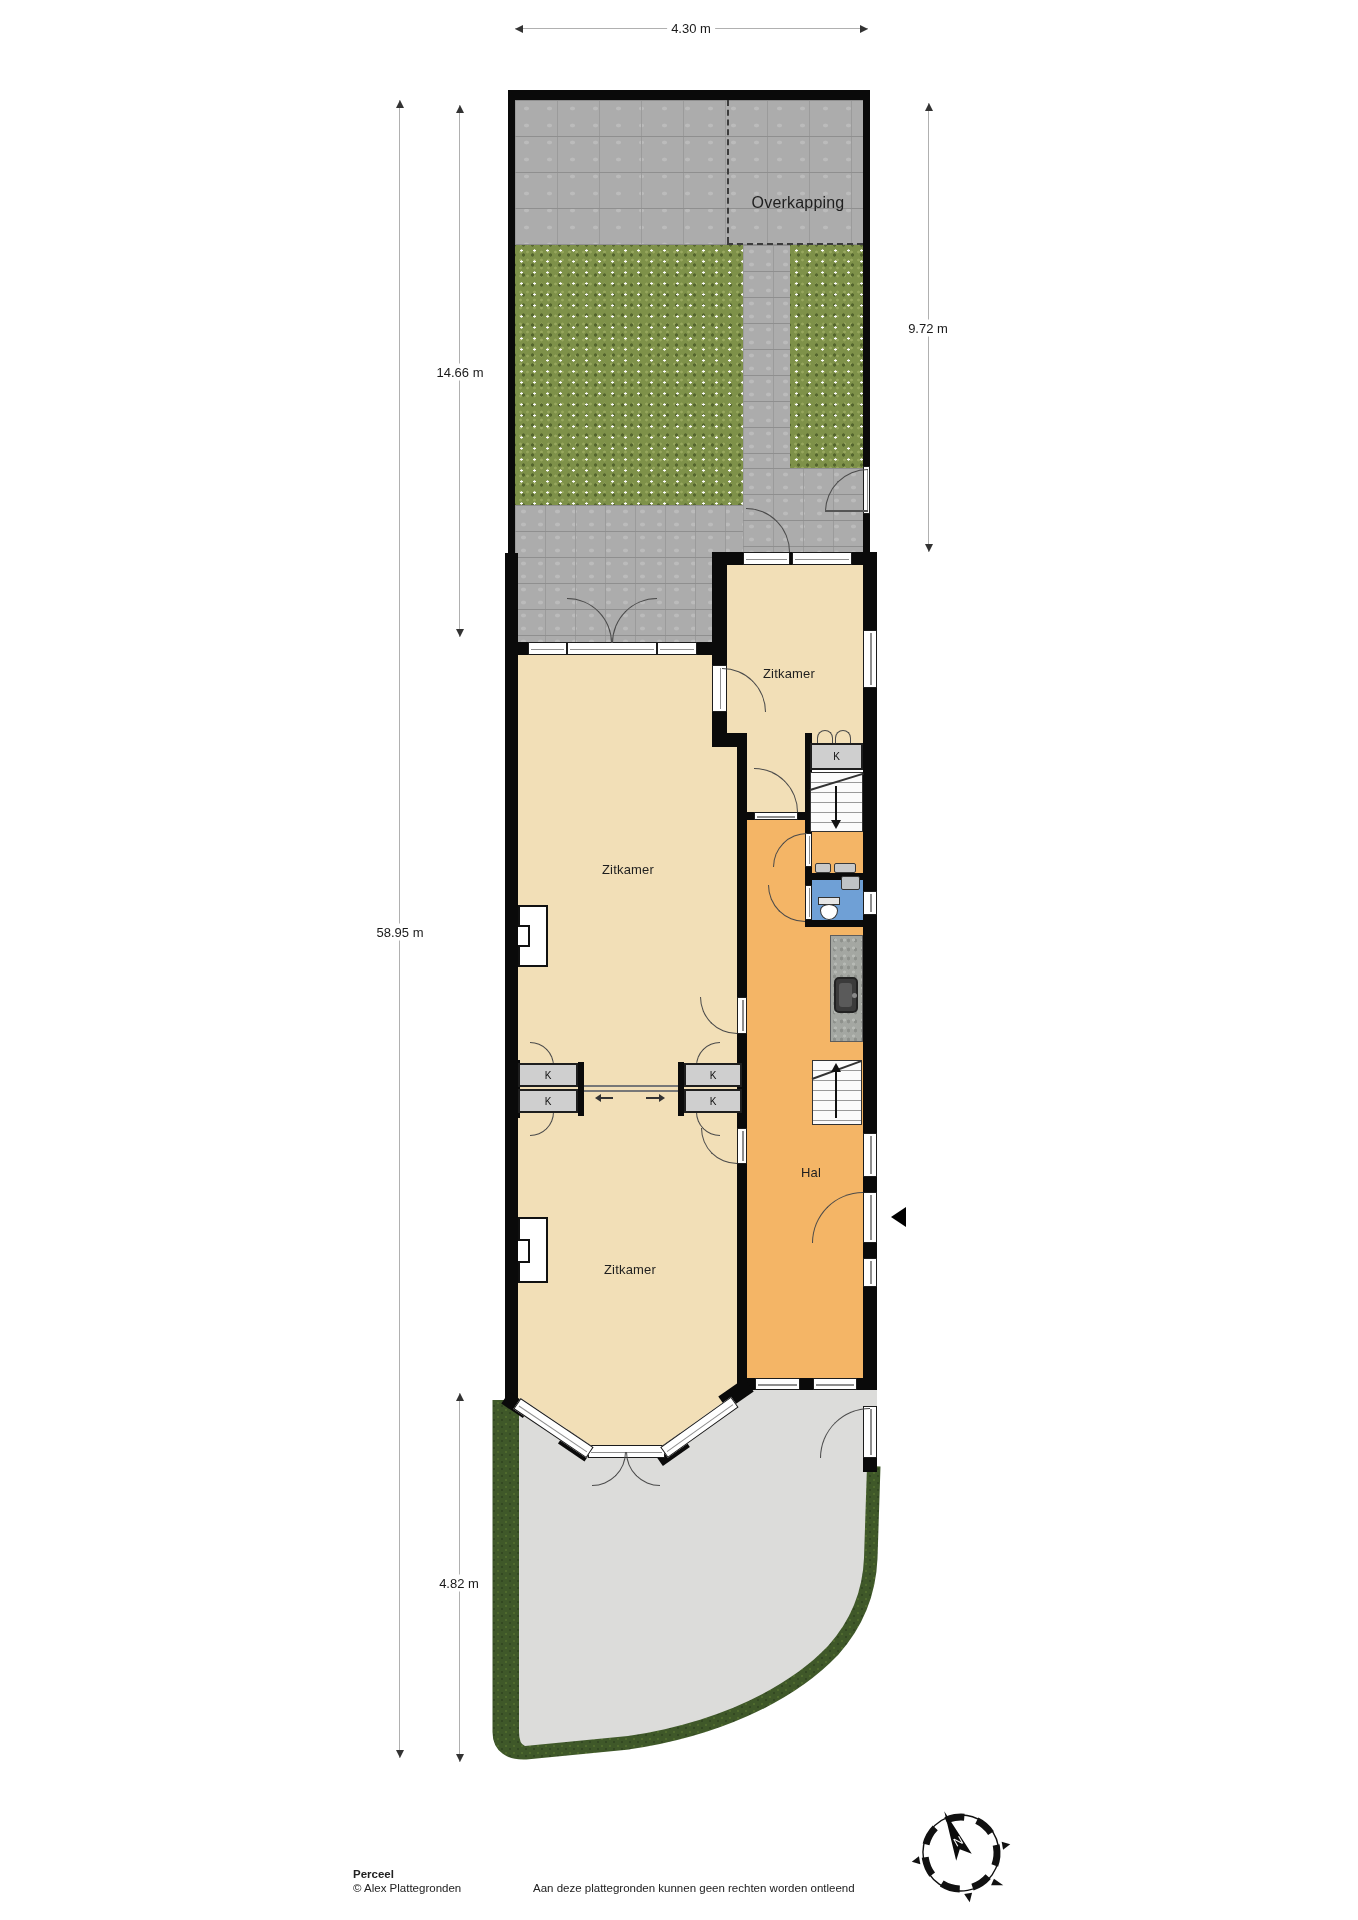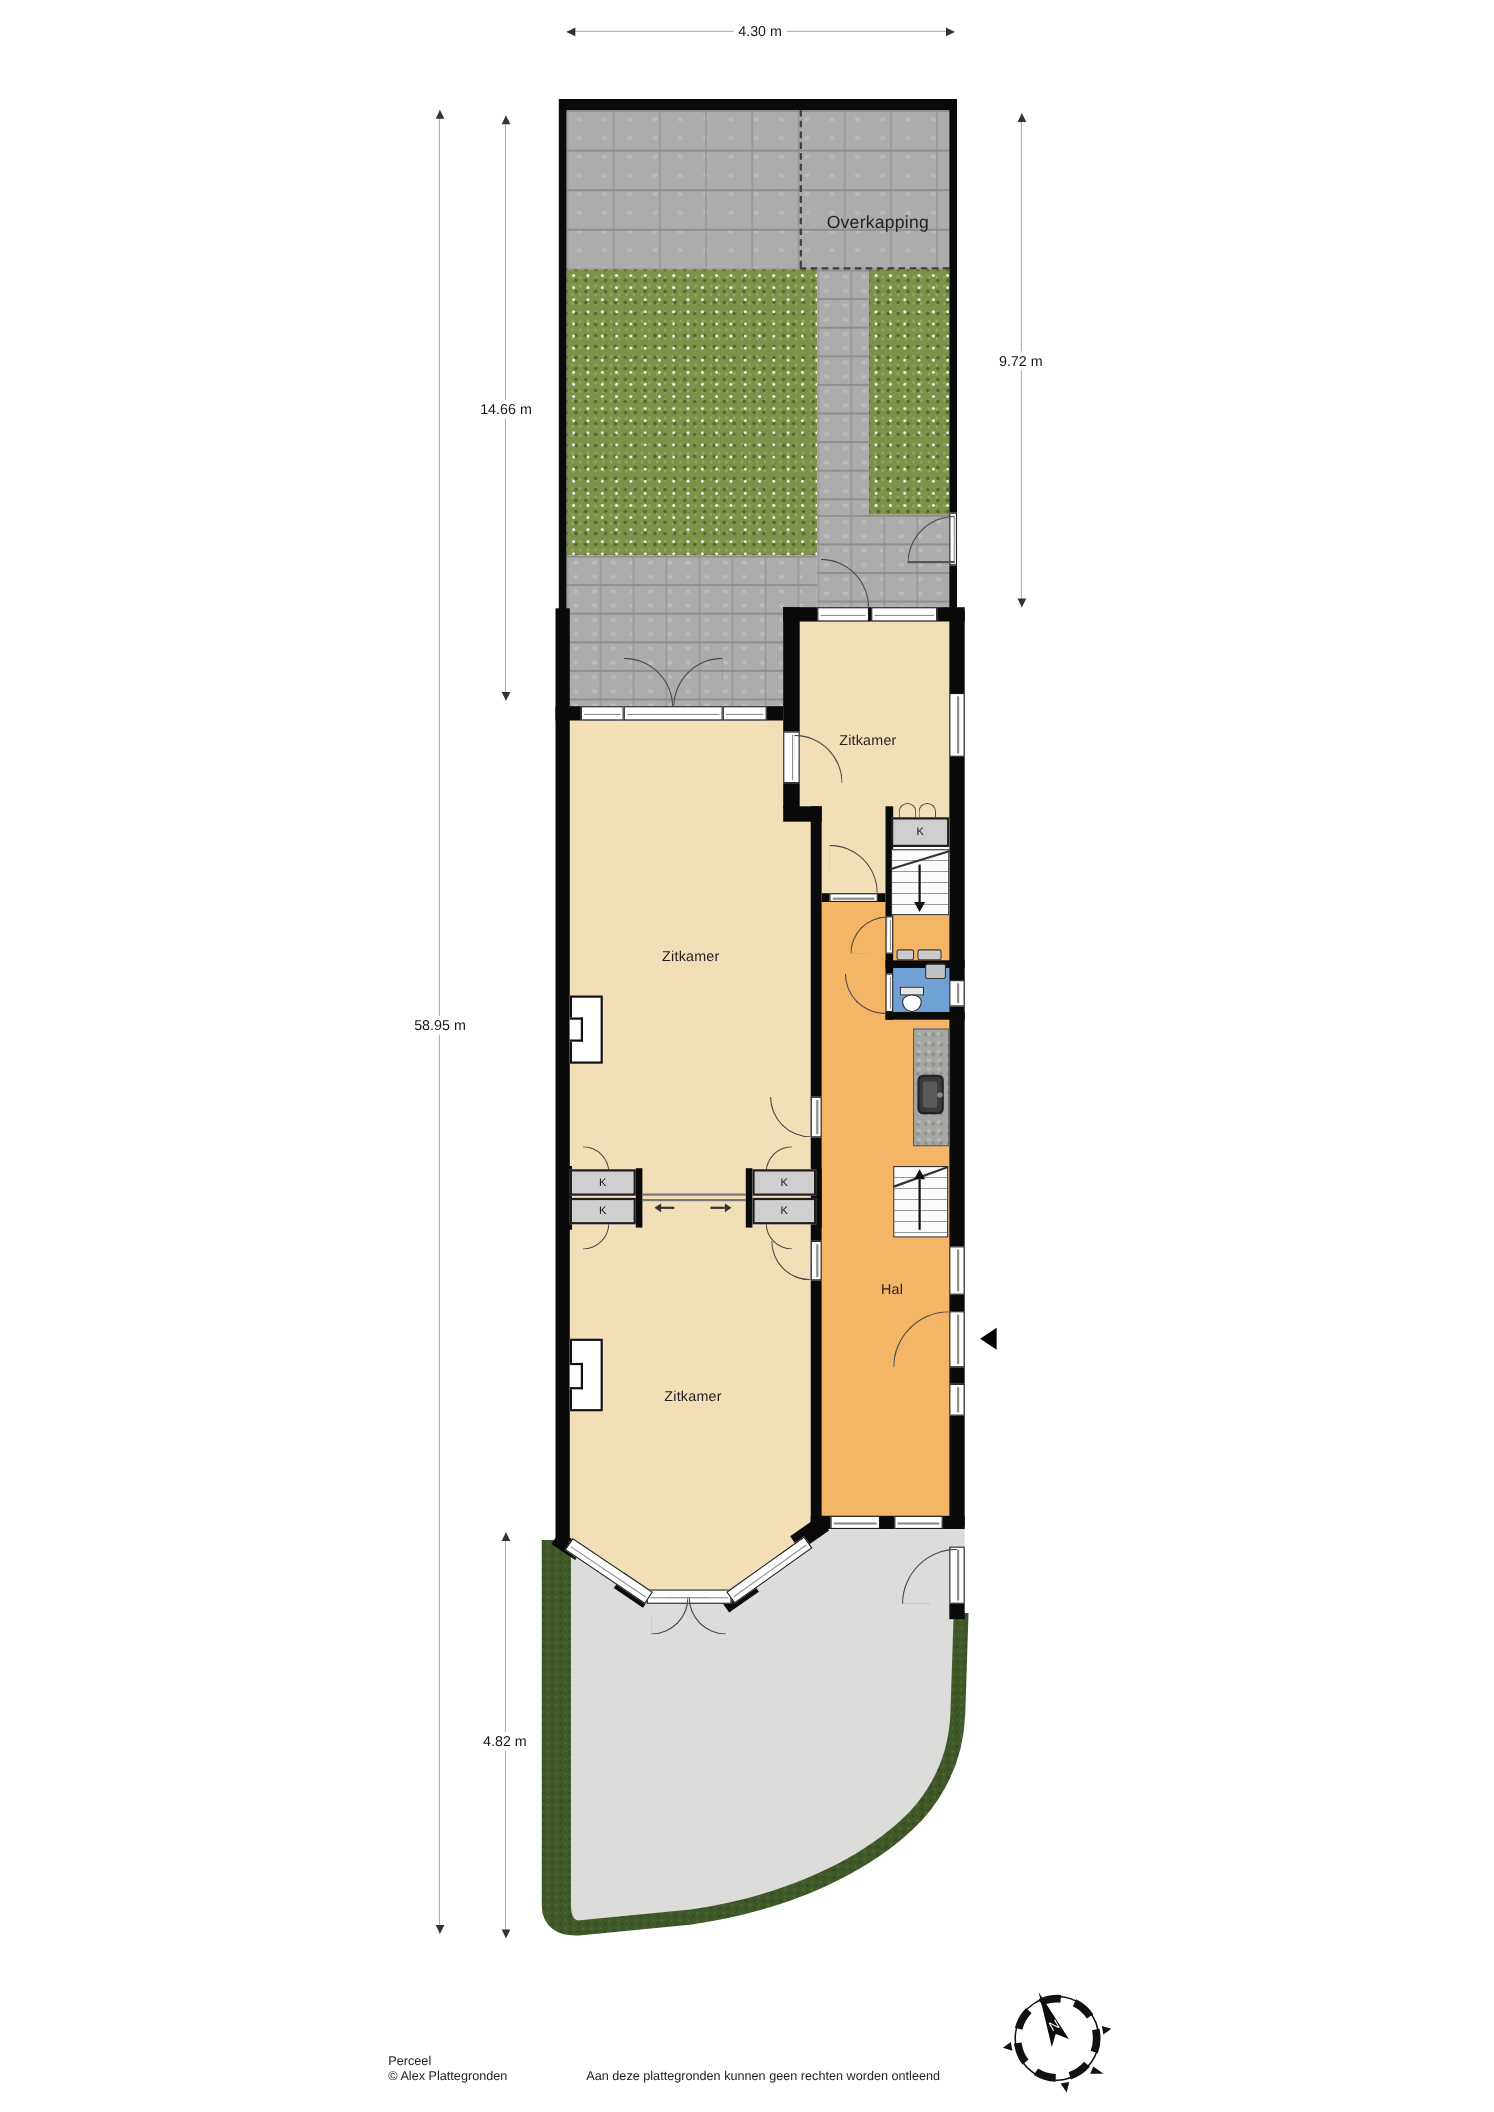--- a/index.html
+++ b/index.html
@@ -271,17 +271,17 @@
       <polygon points="84,89 92,97 80,95" fill="#111"></polygon>
       <polygon points="14,54 6,58 14,62" fill="#111"></polygon>
       <polygon points="52,99 56,108 60,99" fill="#111"></polygon>
       <g transform="rotate(-8 56 58)">
         <polygon points="53,13 66,62 56,54 49,64" fill="#0c0c0c"></polygon>
         <text x="57" y="50" fill="#fff" font-size="12" font-family="Liberation Sans, sans-serif" text-anchor="middle" transform="rotate(-12 57 46)">N</text>
       </g>
     </g>
   </svg>
 
-  <div class="footer-text" style="left:353px;top:1868px;">Perceel</div>
+  <div class="footer-text" style="left:353px;top:1868px;font-weight:bold;">Perceel</div>
   <div class="footer-text" style="left:353px;top:1882px;">© Alex Plattegronden</div>
   <div class="footer-text" style="left:533px;top:1882px;">Aan deze plattegronden kunnen geen rechten worden ontleend</div>
 
 </div>
 
 </body></html>

